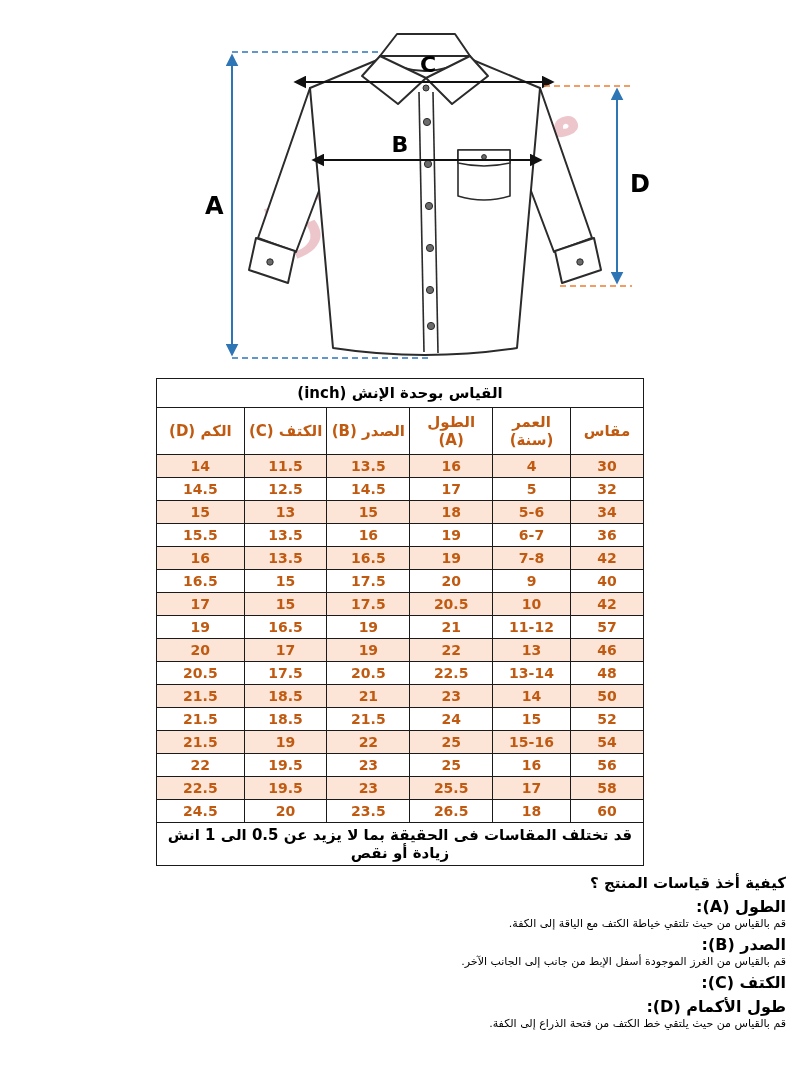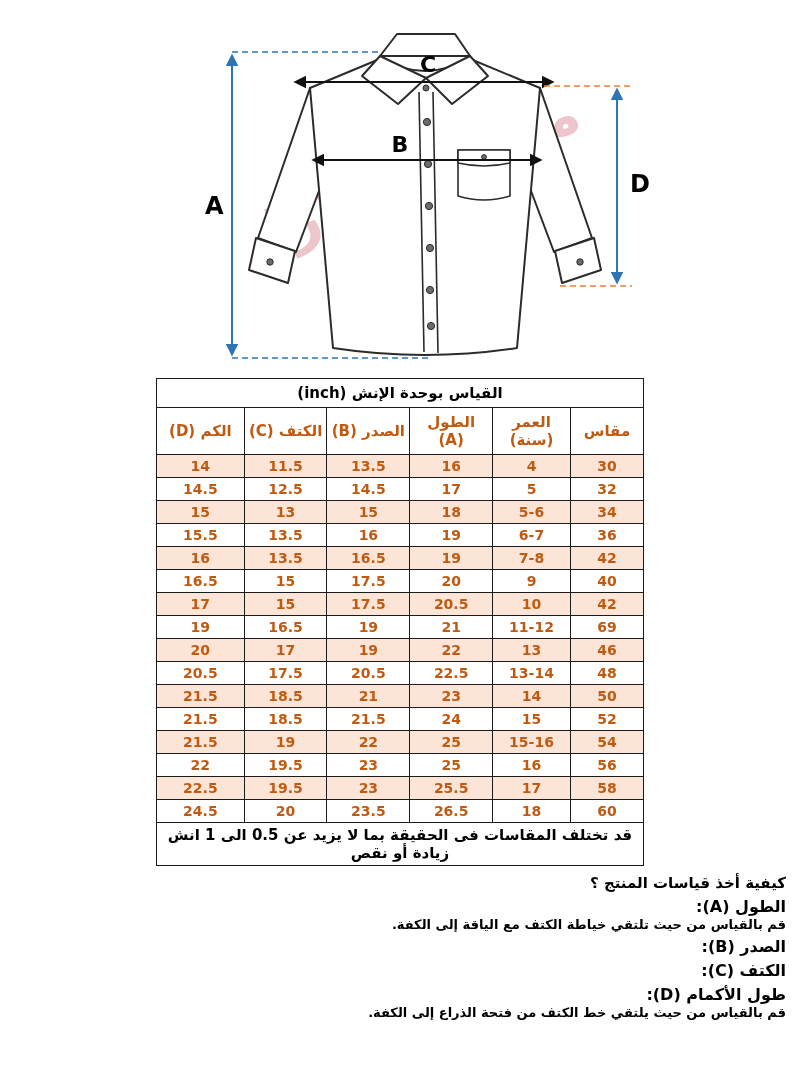--- a/index.html
+++ b/index.html
@@ -56,21 +56,21 @@
     padding:3px 2px;
   }
 
   
   .instructions {
     direction:rtl;
     padding:8px 14px 0 14px;
   }
   .instructions h2 { font-size:15px; font-weight:bold; margin-bottom:3px; }
   .inst-item h3 { font-size:16px; font-weight:bold; margin-top:5px; }
-  .inst-item p  { font-size:13px; margin:1px 0 2px 0;font-weight:bold; }
+  .inst-item p  { font-size:11px; margin:1px 0 2px 0; }
 </style>
 </head>
 <body>
 
 <div class="page">
 
   <div class="diagram">
     <svg viewBox="0 0 800 378" width="800" height="378">
       <defs>
         <marker id="arrBlue" viewBox="0 0 10 10" refX="8" refY="5" markerWidth="6.5" markerHeight="6.5" orient="auto-start-reverse">
@@ -215,21 +215,21 @@
         </tr>
         <tr class="alt">
           <td>42</td>
           <td>10</td>
           <td>20.5</td>
           <td>17.5</td>
           <td>15</td>
           <td>17</td>
         </tr>
         <tr>
-          <td>69</td>
+          <td>57</td>
           <td>11-12</td>
           <td>21</td>
           <td>19</td>
           <td>16.5</td>
           <td>19</td>
         </tr>
         <tr class="alt">
           <td>46</td>
           <td>13</td>
           <td>22</td>
@@ -303,20 +303,21 @@
 
   <section class="instructions">
     <h2>كيفية أخذ قياسات المنتج ؟</h2>
 
     <div class="inst-item">
       <h3>الطول (A):</h3>
       <p>قم بالقياس من حيث تلتقي خياطة الكتف مع الياقة إلى الكفة.</p>
     </div>
     <div class="inst-item">
       <h3>الصدر (B):</h3>
+      <p>قم بالقياس من الغرز الموجودة أسفل الإبط من جانب إلى الجانب الآخر.</p>
     </div>
     <div class="inst-item">
       <h3>الكتف (C):</h3>
     </div>
     <div class="inst-item">
       <h3>طول الأكمام (D):</h3>
       <p>قم بالقياس من حيث يلتقي خط الكتف من فتحة الذراع إلى الكفة.</p>
     </div>
   </section>
 

